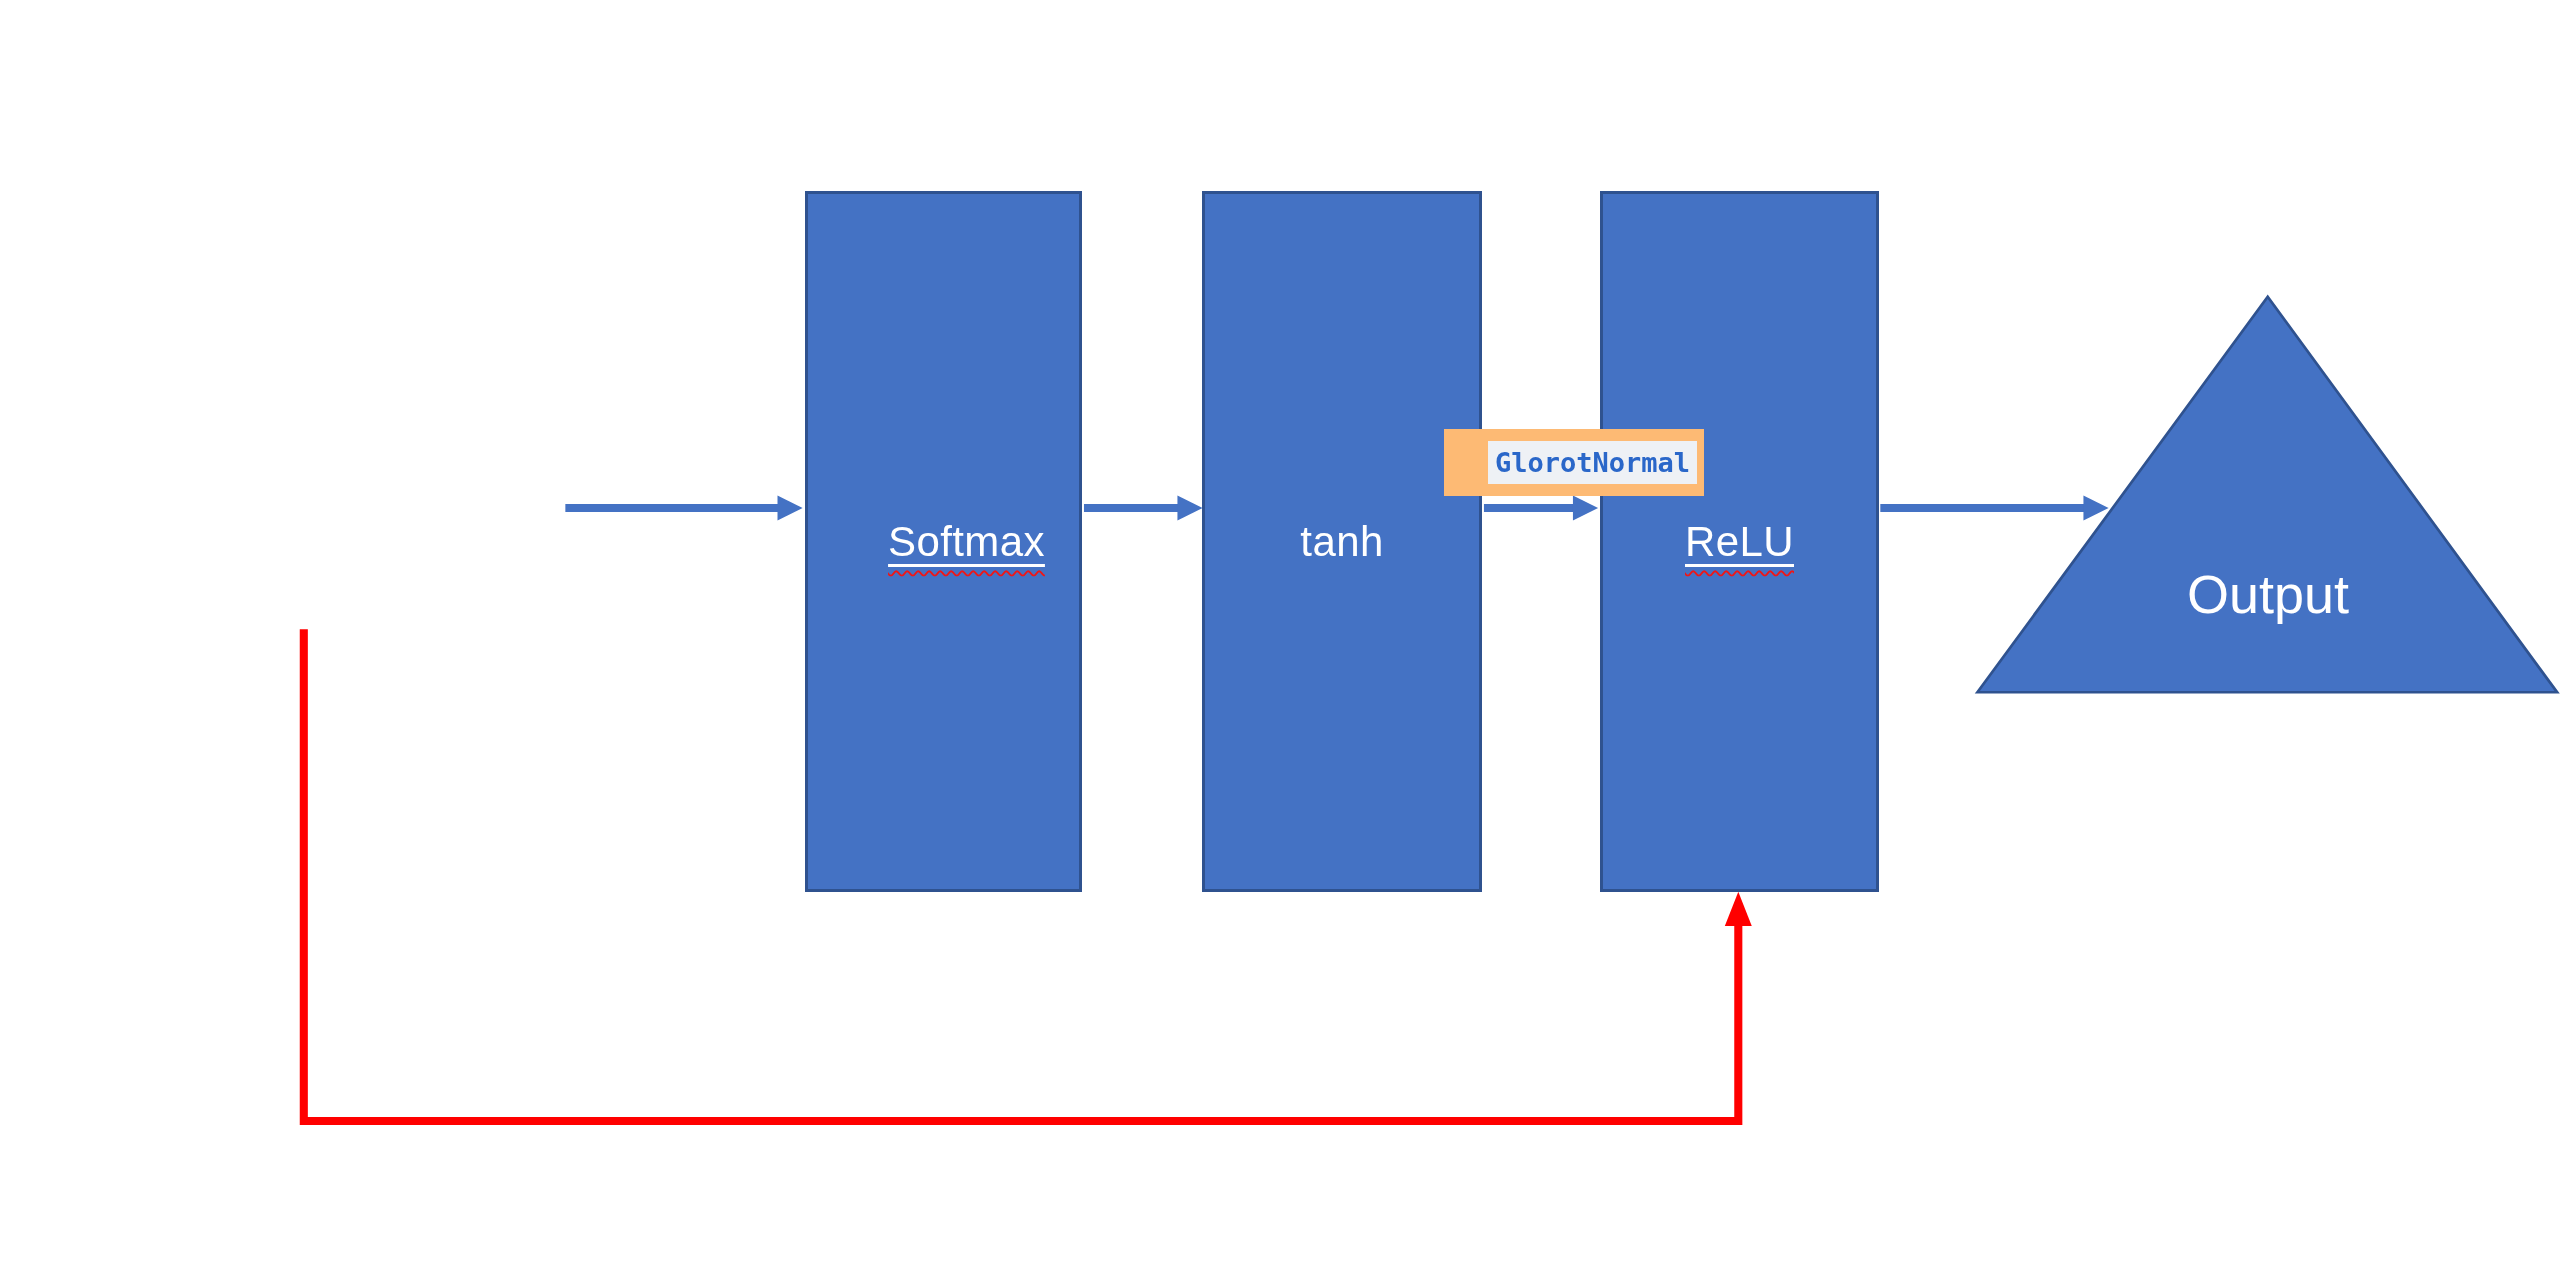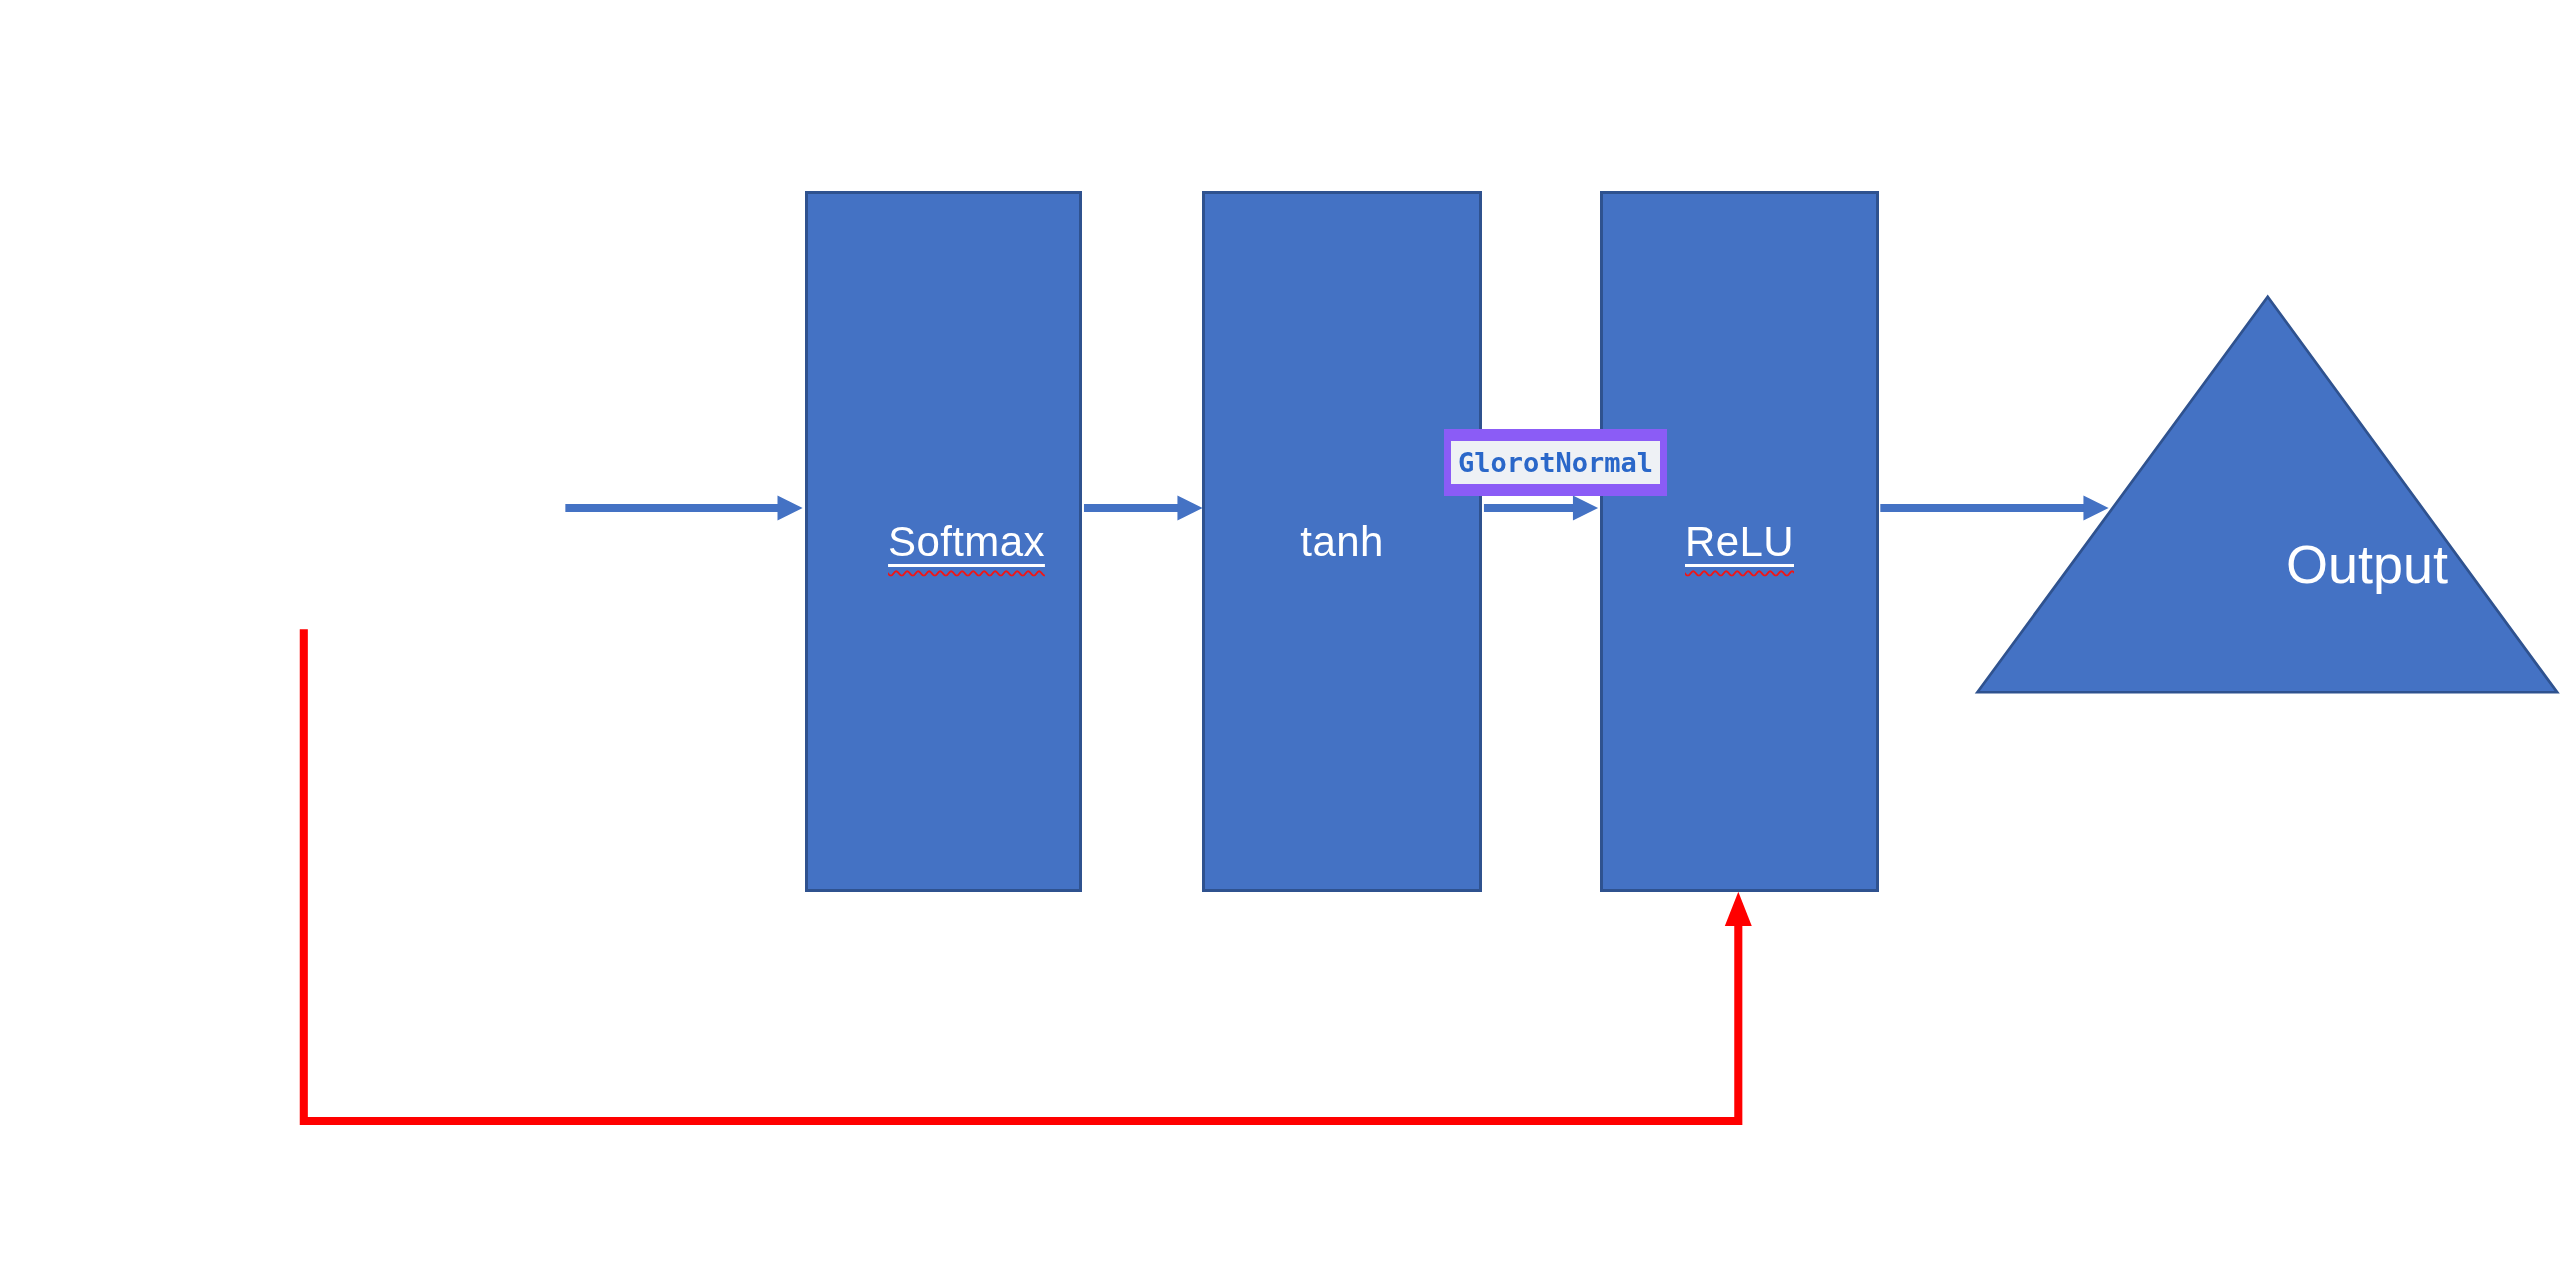--- a/index.html
+++ b/index.html
@@ -51,38 +51,39 @@
     position: absolute;
     left: 0;
     top: 0;
     width: 2576px;
     height: 1265px;
     pointer-events: none;
   }
   .output-label {
     position: absolute;
     left: 2088px;
-    top: 533px;
+    top: 563px;
     width: 360px;
-    text-align: right;
+    text-align: center;
     color: #ffffff;
     font-size: 54px;
     white-space: nowrap;
   }
   .badge-white-pad {
     position: absolute;
     left: 1444px;
     top: 429px;
     width: 223px;
     height: 67px;
-    background: #8b5cf6;
+    background: #fdba74;
     display: flex;
     align-items: center;
     justify-content: center;
     z-index: 5;
+    padding-left: 37px;
   }
   .code-badge {
     background: #EEF1F5;
     color: #2A67C9;
     font-family: "DejaVu Sans Mono", monospace;
     display: flex;
     align-items: center;
     justify-content: center;
     white-space: nowrap;
   }

